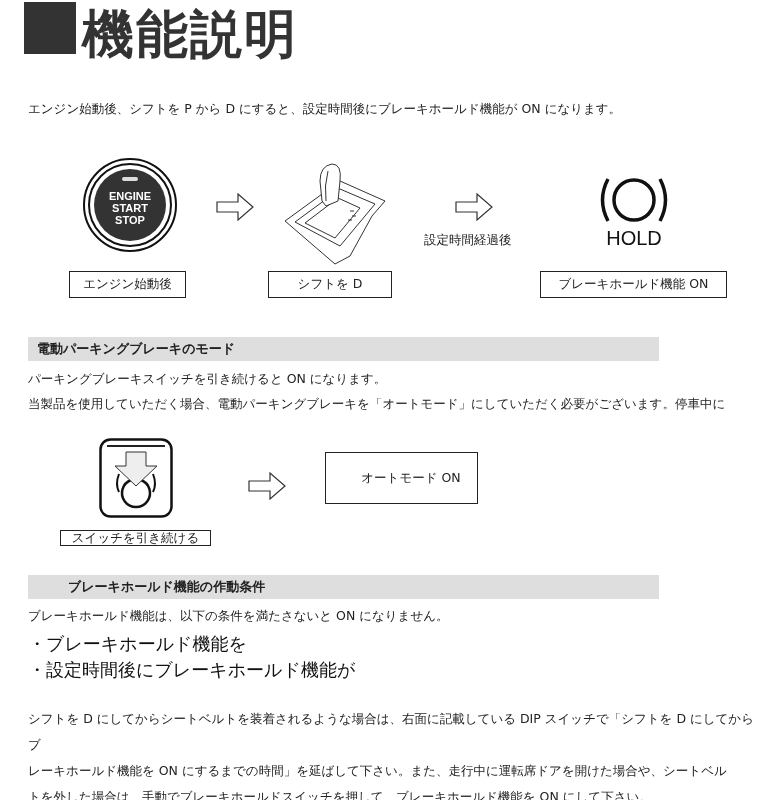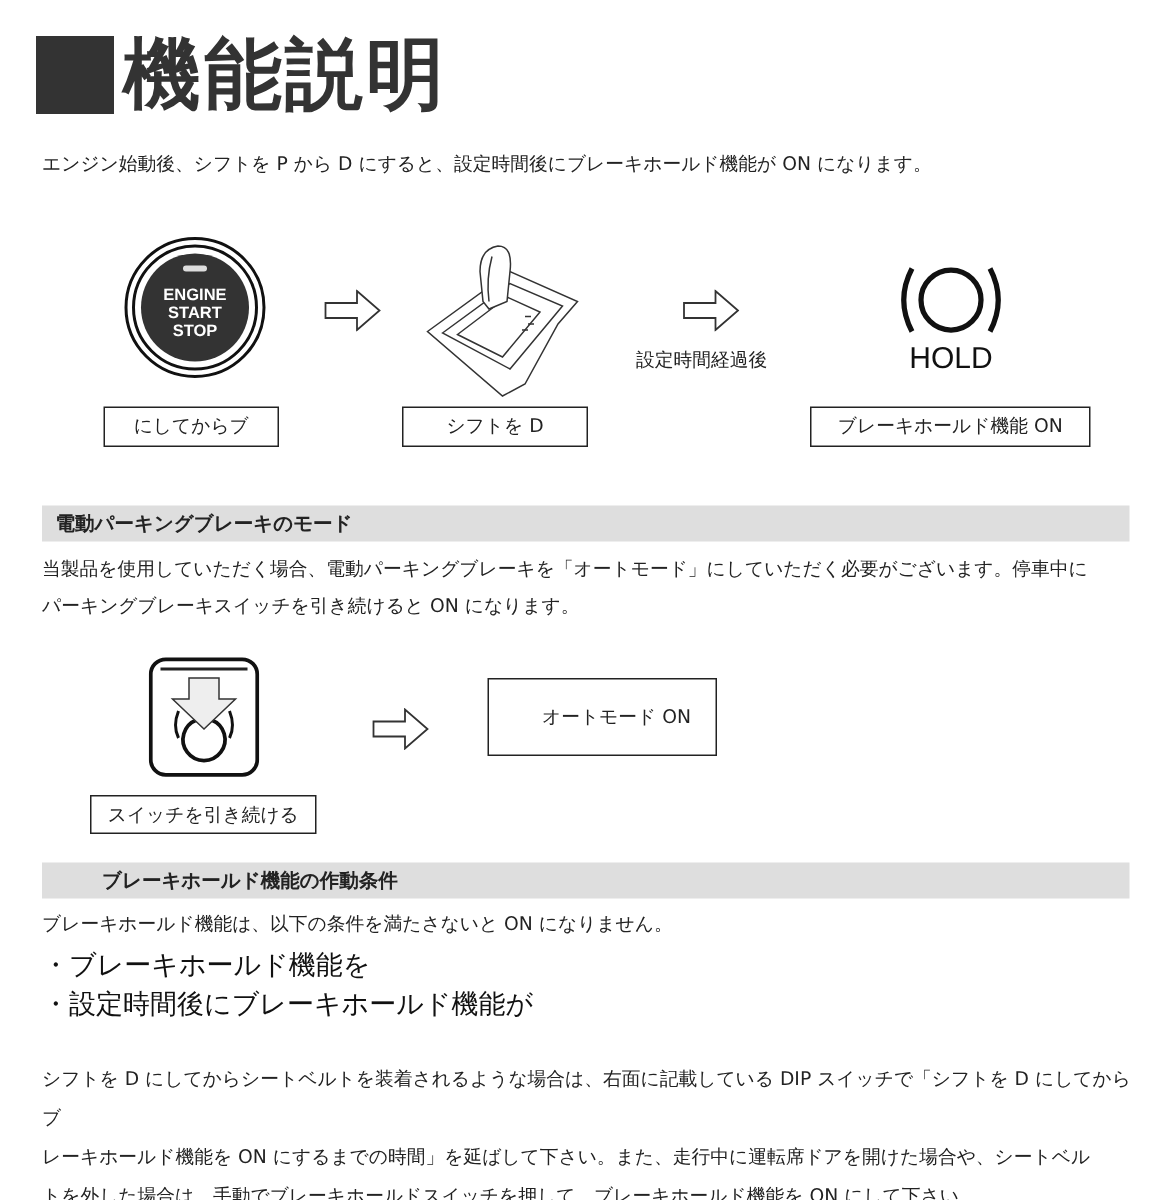--- a/index.html
+++ b/index.html
@@ -1,26 +1,26 @@
 <!DOCTYPE html>
 <html><head>
 <meta charset="utf-8">
 <style>
   html, body { margin:0; padding:0; background:#ffffff; }
   body { width:780px; height:800px; position:relative; overflow:hidden;
          font-family:"DejaVu Sans", sans-serif; color:#222; }
   .abs { position:absolute; }
-  .title { left:24px; top:18px; height:64px; display:flex; align-items:center; }
+  .title { left:24px; top:2px; height:64px; display:flex; }
   .title-square { width:52px; height:52px; background:#333; margin-right:6px; }
   .title-text { font-size:52px; font-weight:bold; color:#333; letter-spacing:2px;
                 font-family:"DejaVu Sans", sans-serif; line-height:64px; }
   .intro { left:28px; top:101px; font-size:12.5px; color:#222; }
   .label-box { border:1px solid #222; background:#fff; font-size:12.5px; color:#222;
                display:flex; align-items:center; justify-content:center; box-sizing:border-box; }
-  .section-bar { left:28px; width:725px; height:24px; background:#dedede; box-sizing:border-box;
+  .section-bar { left:28px; width:631px; height:24px; background:#dedede; box-sizing:border-box;
                  padding-left:9px; font-size:13px; font-weight:bold; color:#222;
                  display:flex; align-items:center; }
   .para { left:28px; font-size:12.5px; color:#222; line-height:25px; width:730px; }
   .big { left:28px; font-size:18px; color:#111; line-height:26px; }
   .caption { font-size:12.5px; color:#222; }
 </style>
 </head>
 <body>
 
 <div class="abs title">
@@ -68,48 +68,48 @@
 
 <div class="abs" style="left:596px;top:173px;width:76px;height:76px;">
   <svg width="76" height="76" viewBox="0 0 76 76">
     <circle cx="38" cy="27" r="20" fill="none" stroke="#111" stroke-width="3.5"></circle>
     <path d="M12 6 Q1 27 12 48" fill="none" stroke="#111" stroke-width="3.5"></path>
     <path d="M64 6 Q75 27 64 48" fill="none" stroke="#111" stroke-width="3.5"></path>
     <text x="38" y="72" font-size="20" fill="#111" text-anchor="middle" font-family="Liberation Sans, sans-serif">HOLD</text>
   </svg>
 </div>
 
-<div class="abs label-box" style="left:69px;top:271px;width:117px;height:27px;">にしてからブ</div>
+<div class="abs label-box" style="left:69px;top:271px;width:117px;height:27px;">エンジン始動後</div>
 <div class="abs label-box" style="left:268px;top:271px;width:124px;height:27px;">シフトを D</div>
 <div class="abs label-box" style="left:540px;top:271px;width:187px;height:27px;">ブレーキホールド機能 ON</div>
 
 <div class="abs section-bar" style="top:337px;">電動パーキングブレーキのモード</div>
 <div class="abs para" style="top:366px;">
+  <div>パーキングブレーキスイッチを引き続けると ON になります。</div>
   <div>当製品を使用していただく場合、電動パーキングブレーキを「オートモード」にしていただく必要がございます。停車中に</div>
-  <div>パーキングブレーキスイッチを引き続けると ON になります。</div>
 </div>
 
 <div class="abs" style="left:99px;top:438px;width:74px;height:80px;">
   <svg width="74" height="80" viewBox="0 0 74 80">
     <rect x="1.5" y="1.5" width="71" height="77" rx="10" fill="#fff" stroke="#111" stroke-width="2.5"></rect>
     <line x1="8" y1="8" x2="66" y2="8" stroke="#222" stroke-width="2"></line>
     <path d="M42 42 A14 14 0 1 1 32 42" fill="none" stroke="#111" stroke-width="2.5"></path>
     <path d="M20 36 Q16 46 20 54 M54 36 Q58 46 54 54" fill="none" stroke="#111" stroke-width="2"></path>
     <path d="M27 14 H47 V28 H58 L37 48 L16 28 H27 Z" fill="#eee" stroke="#333" stroke-width="1"></path>
   </svg>
 </div>
 
 <div class="abs" style="left:248px;top:472px;">
   <svg width="38" height="28" viewBox="0 0 38 28">
       <path d="M1 9 H22 V1 L37 14 L22 27 V19 H1 Z" fill="#fff" stroke="#333" stroke-width="1.2"></path>
     </svg>
 </div>
 
 <div class="abs label-box" style="left:325px;top:452px;width:153px;height:52px;padding-left:19px;">オートモード ON</div>
-<div class="abs label-box" style="left:60px;top:530px;width:151px;height:26px;">スイッチを引き続ける</div>
+<div class="abs label-box" style="left:60px;top:530px;width:151px;height:16px;">スイッチを引き続ける</div>
 
 <div class="abs section-bar" style="top:575px;padding-left:40px;">ブレーキホールド機能の作動条件</div>
 <div class="abs para" style="top:603px;">ブレーキホールド機能は、以下の条件を満たさないと ON になりません。</div>
 <div class="abs big" style="top:631px;">
   <div>・ブレーキホールド機能を</div>
   <div>・設定時間後にブレーキホールド機能が</div>
 </div>
 
 <div class="abs para" style="top:706px;line-height:26px;">
   <div>シフトを D にしてからシートベルトを装着されるような場合は、右面に記載している DIP スイッチで「シフトを D にしてからブ</div>

